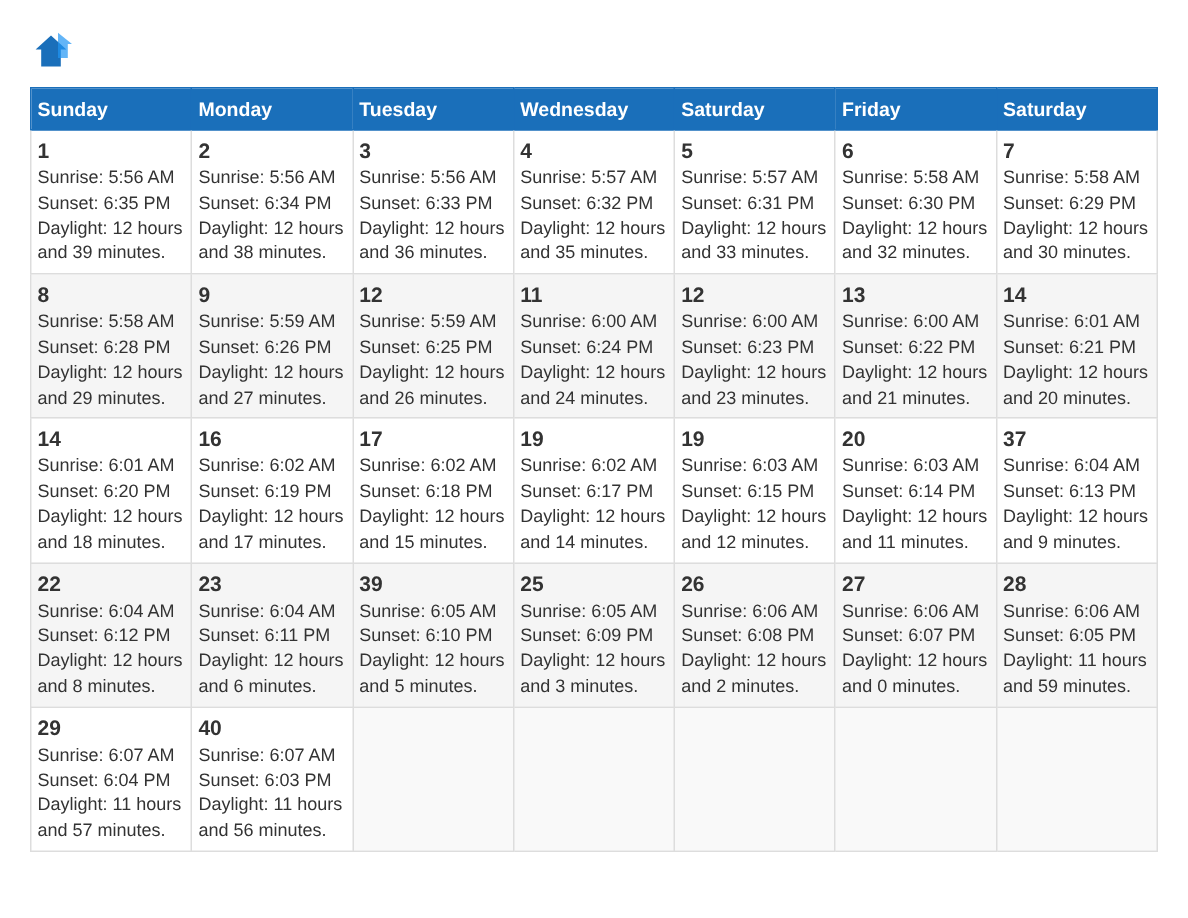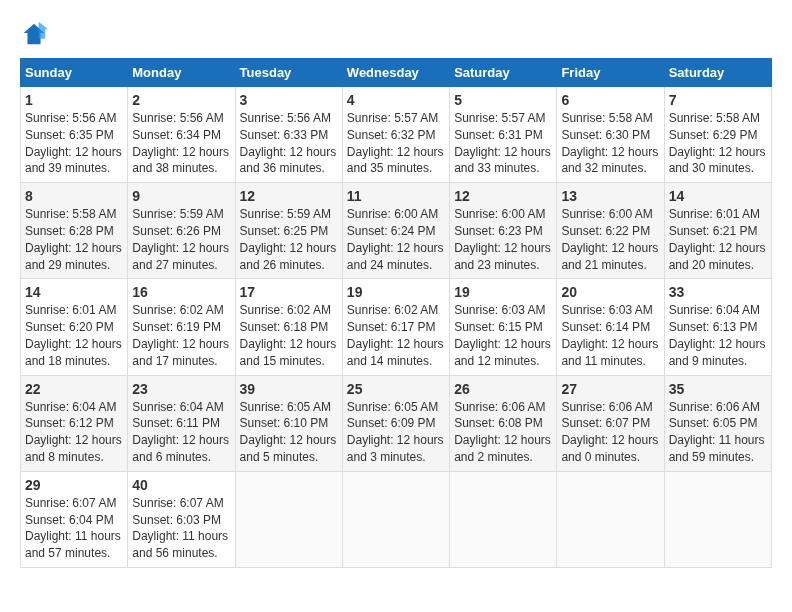--- a/index.html
+++ b/index.html
@@ -285,21 +285,21 @@
         </td>
         <td>
           <span class="day-num">20</span>
           <div class="day-info">
             Sunrise: 6:03 AM<br>
             Sunset: 6:14 PM<br>
             Daylight: 12 hours and 11 minutes.
           </div>
         </td>
         <td>
-          <span class="day-num">33</span>
+          <span class="day-num">37</span>
           <div class="day-info">
             Sunrise: 6:04 AM<br>
             Sunset: 6:13 PM<br>
             Daylight: 12 hours and 9 minutes.
           </div>
         </td>
       </tr>
       <tr>
         <td>
           <span class="day-num">22</span>
@@ -343,21 +343,21 @@
         </td>
         <td>
           <span class="day-num">27</span>
           <div class="day-info">
             Sunrise: 6:06 AM<br>
             Sunset: 6:07 PM<br>
             Daylight: 12 hours and 0 minutes.
           </div>
         </td>
         <td>
-          <span class="day-num">35</span>
+          <span class="day-num">28</span>
           <div class="day-info">
             Sunrise: 6:06 AM<br>
             Sunset: 6:05 PM<br>
             Daylight: 11 hours and 59 minutes.
           </div>
         </td>
       </tr>
       <tr>
         <td>
           <span class="day-num">29</span>

